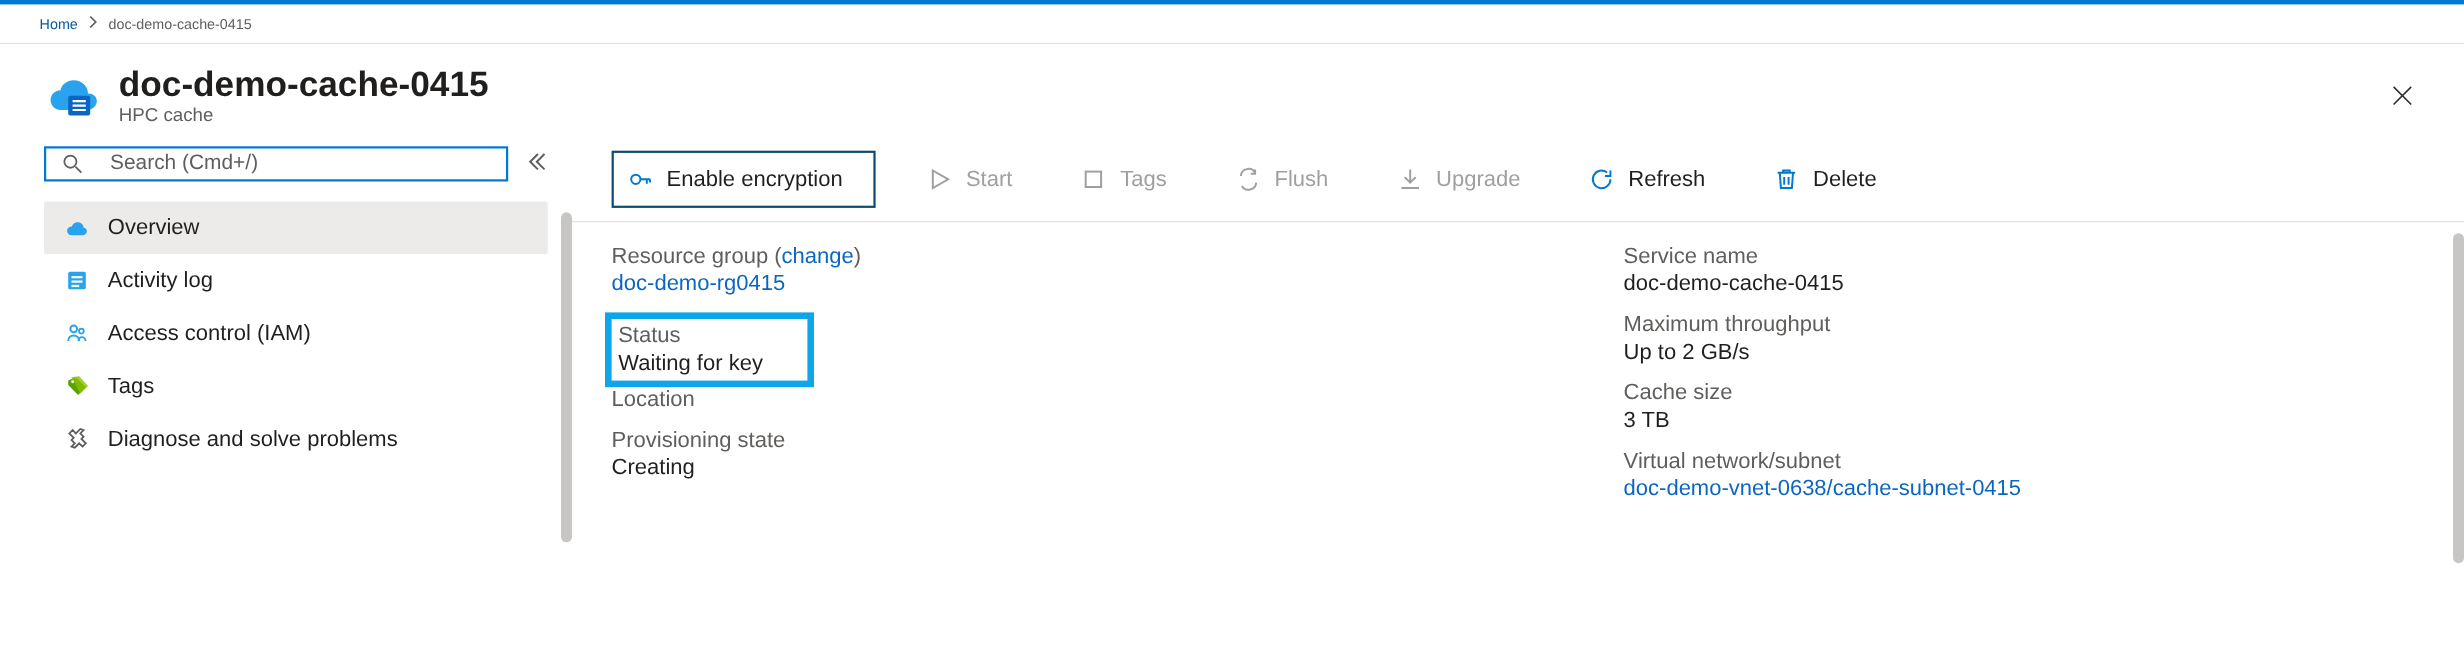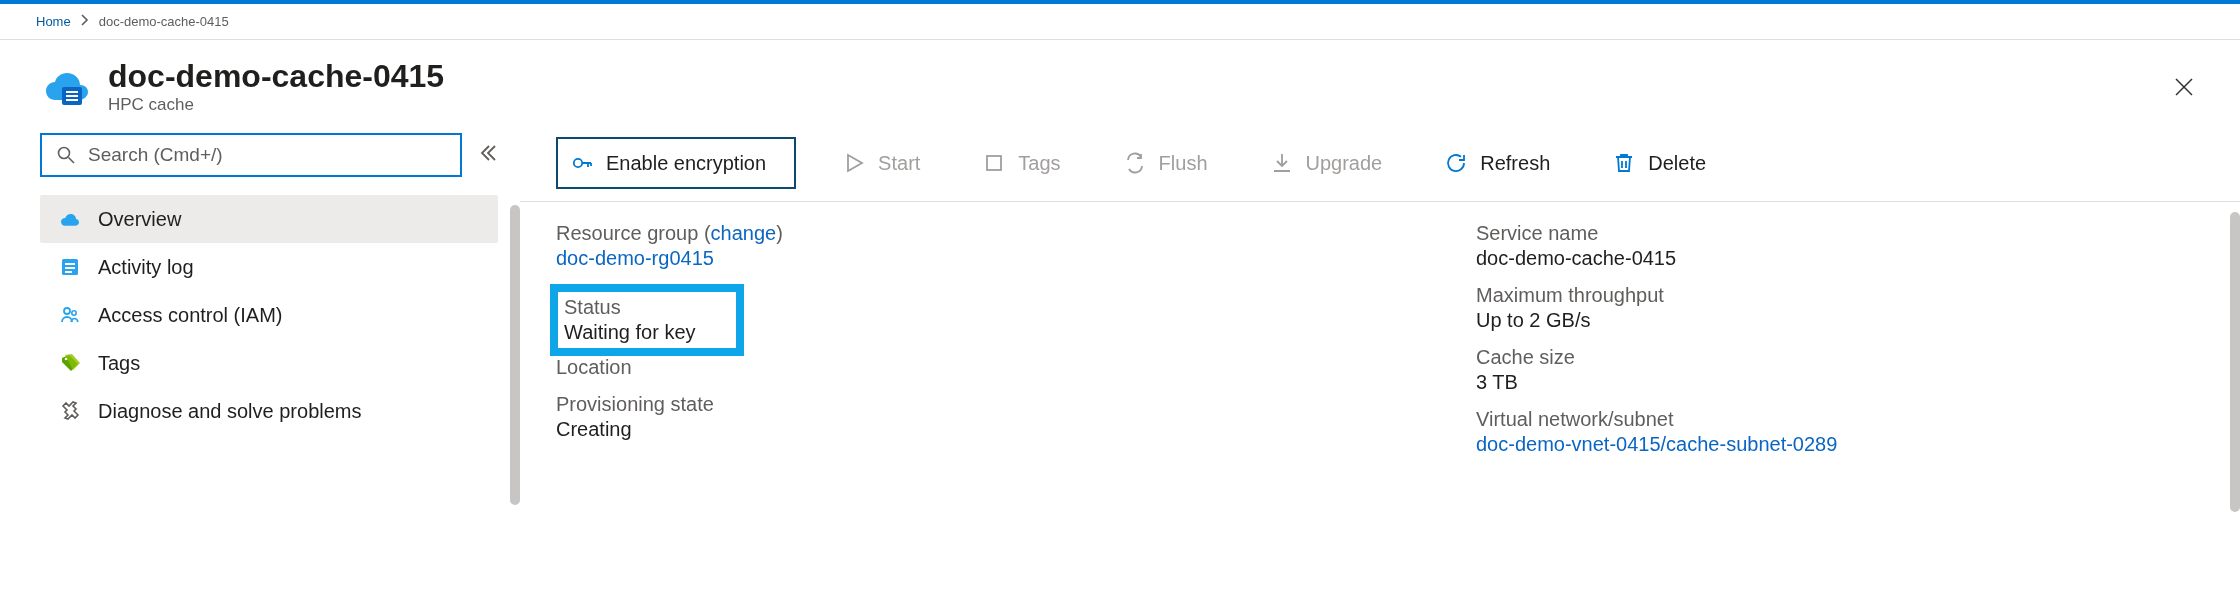--- a/index.html
+++ b/index.html
@@ -60,23 +60,23 @@
     .search-row {
       display: flex;
       align-items: center;
       gap: 16px;
       padding-right: 24px;
       margin-bottom: 16px;
     }
     .search-box {
       display: flex;
       align-items: center;
-      gap: 10px;
+      gap: 22px;
       border: 2px solid #0078d4;
-      height: 44px;
+      height: 32px;
       padding: 0 12px;
       flex: 1;
     }
     .search-box input {
       border: none; outline: none;
       font-size: 19px; flex: 1; color: #201f1e;
     }
     .search-box input::placeholder { color: #605e5c; }
     .collapse-btn { color: #605e5c; cursor: pointer; font-size: 22px; }
     .nav-scroll {
@@ -128,21 +128,21 @@
       border: none;
     }
     .tool-btn.disabled { color: #a19f9d; cursor: default; }
     .tool-btn .ticon { width: 24px; height: 24px; display:flex; align-items:center; justify-content:center; }
     .tool-btn .ticon svg { width:24px; height:24px; }
     .highlight-red {
       border: 2px solid #0c4a6e;
       padding: 12px 28px 12px 12px;
     }
     .highlight-red-status {
-      border: 8px solid #0ea5e9;
+      border: 6px solid #0ea5e9;
       display: inline-block;
       padding: 4px 40px 4px 0;
       margin-left: -6px;
     }
     .highlight-red-status .prop-label,
     .highlight-red-status .prop-value { padding-left: 6px; }
 
     .props {
       display: grid;
       grid-template-columns: 880px 1fr;
@@ -366,21 +366,21 @@
           <div class="prop">
             <div class="prop-label">Maximum throughput</div>
             <div class="prop-value">Up to 2 GB/s</div>
           </div>
           <div class="prop">
             <div class="prop-label">Cache size</div>
             <div class="prop-value">3 TB</div>
           </div>
           <div class="prop">
             <div class="prop-label">Virtual network/subnet</div>
-            <div class="prop-value"><a href="#">doc-demo-vnet-0415/cache-subnet-0289</a></div>
+            <div class="prop-value"><a href="#">doc-demo-vnet-0638/cache-subnet-0415</a></div>
           </div>
         </div>
       </div>
       <div class="main-scroll-track">
           <div class="main-scroll-thumb"></div>
         </div>
     </div>
   </div>
 </div>
 

